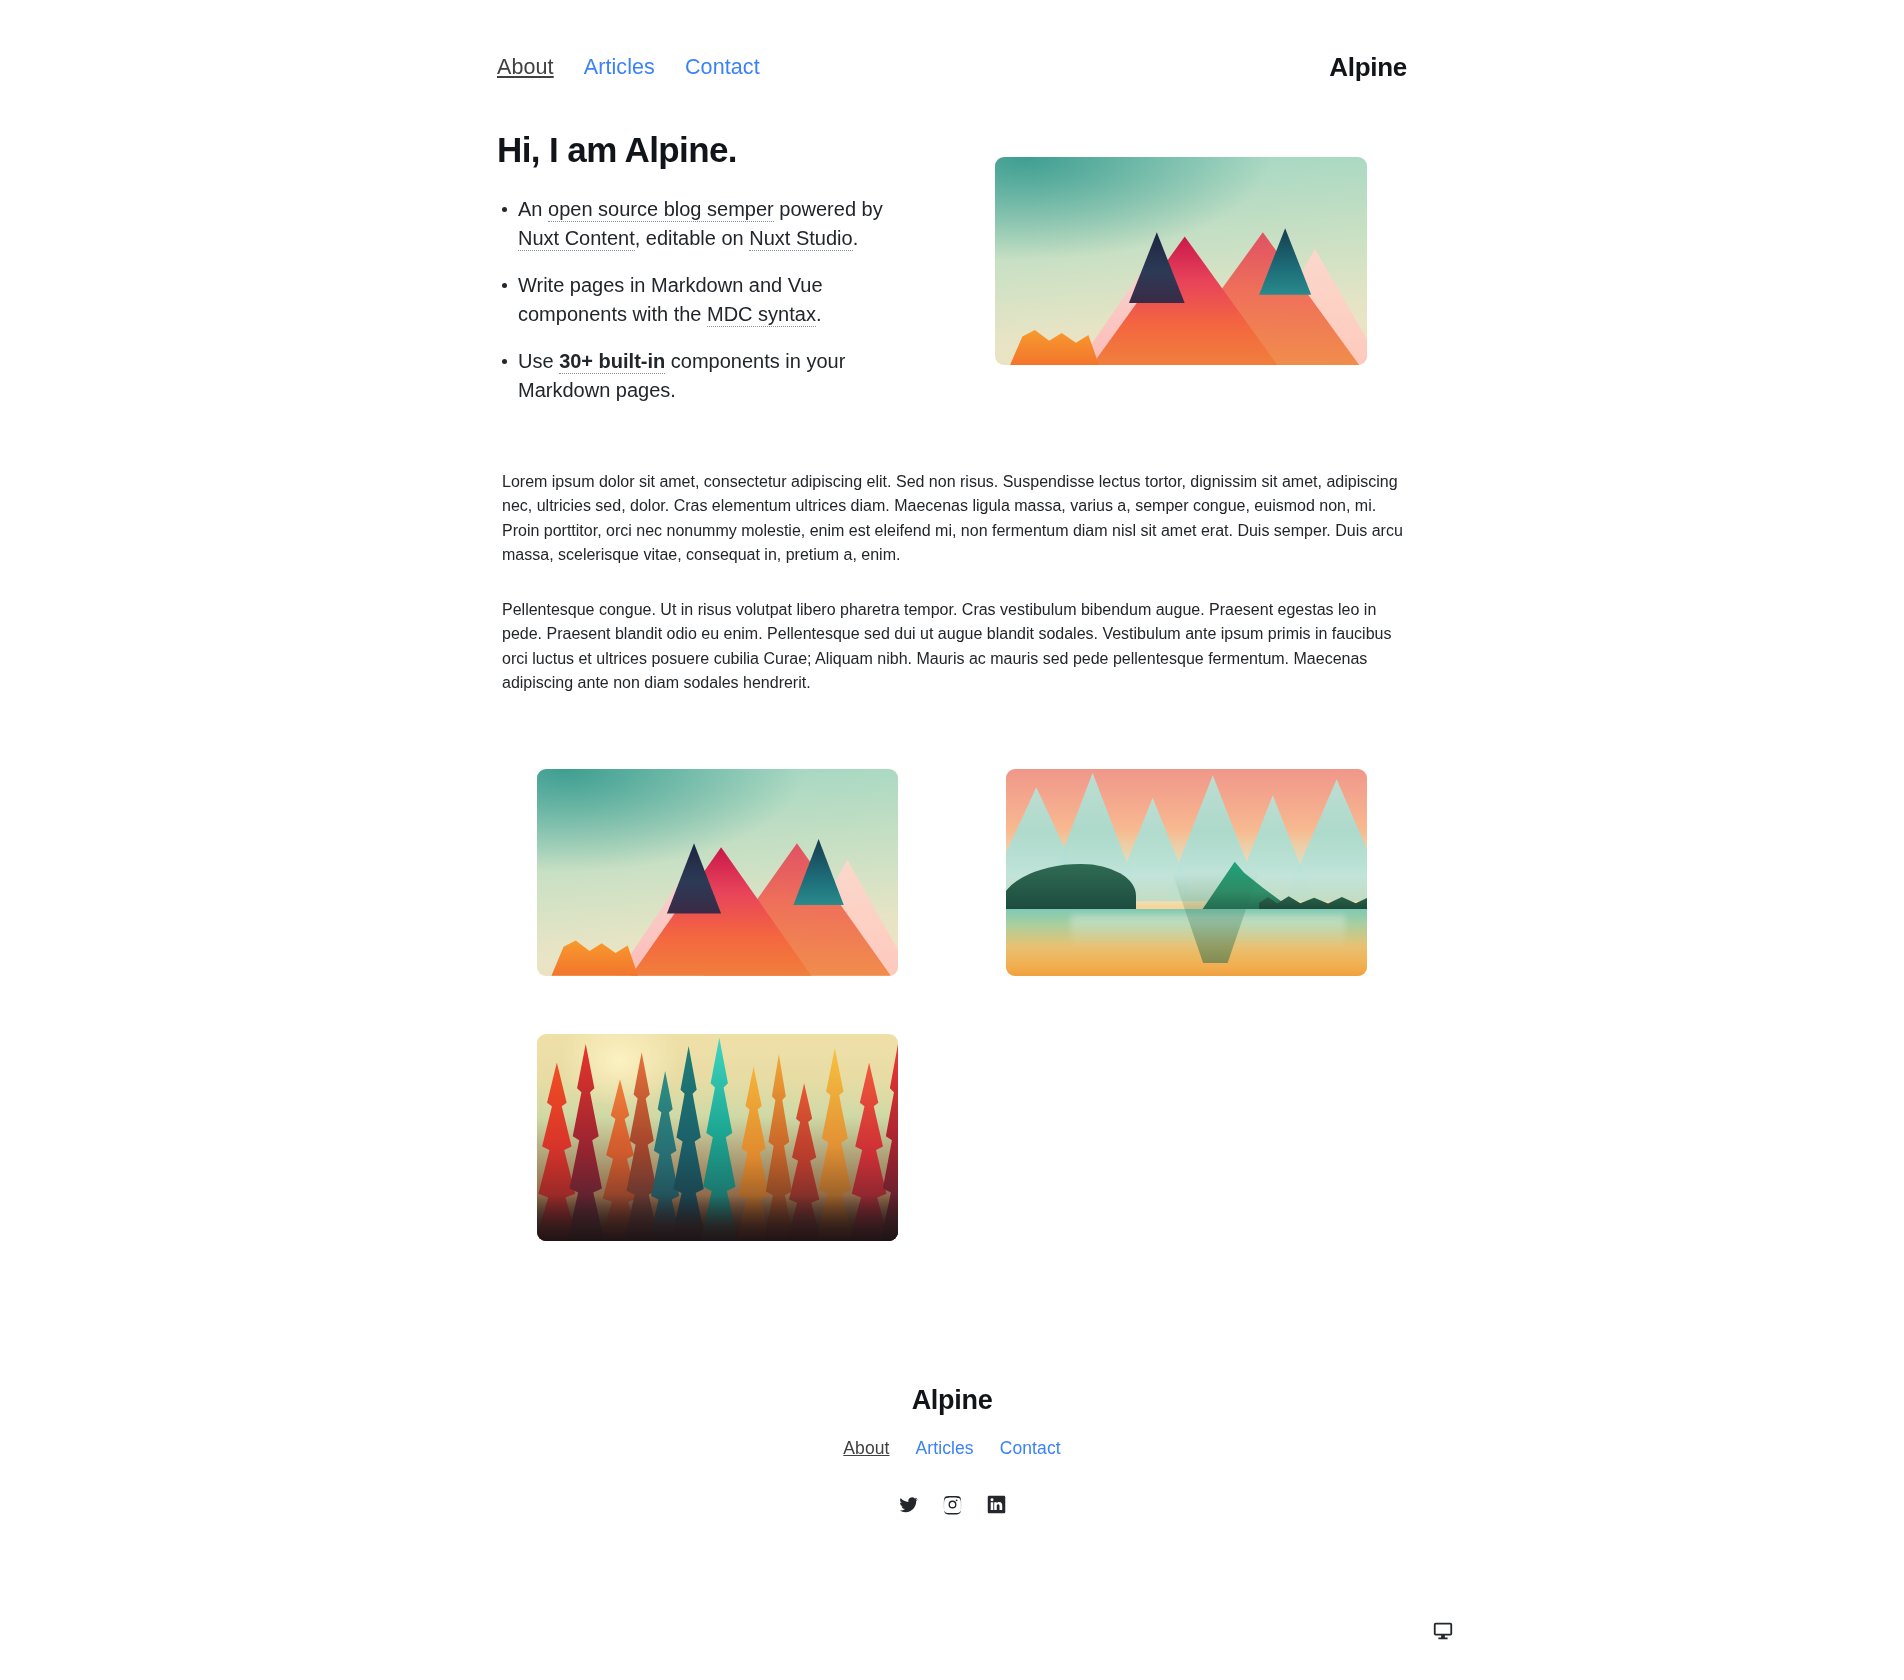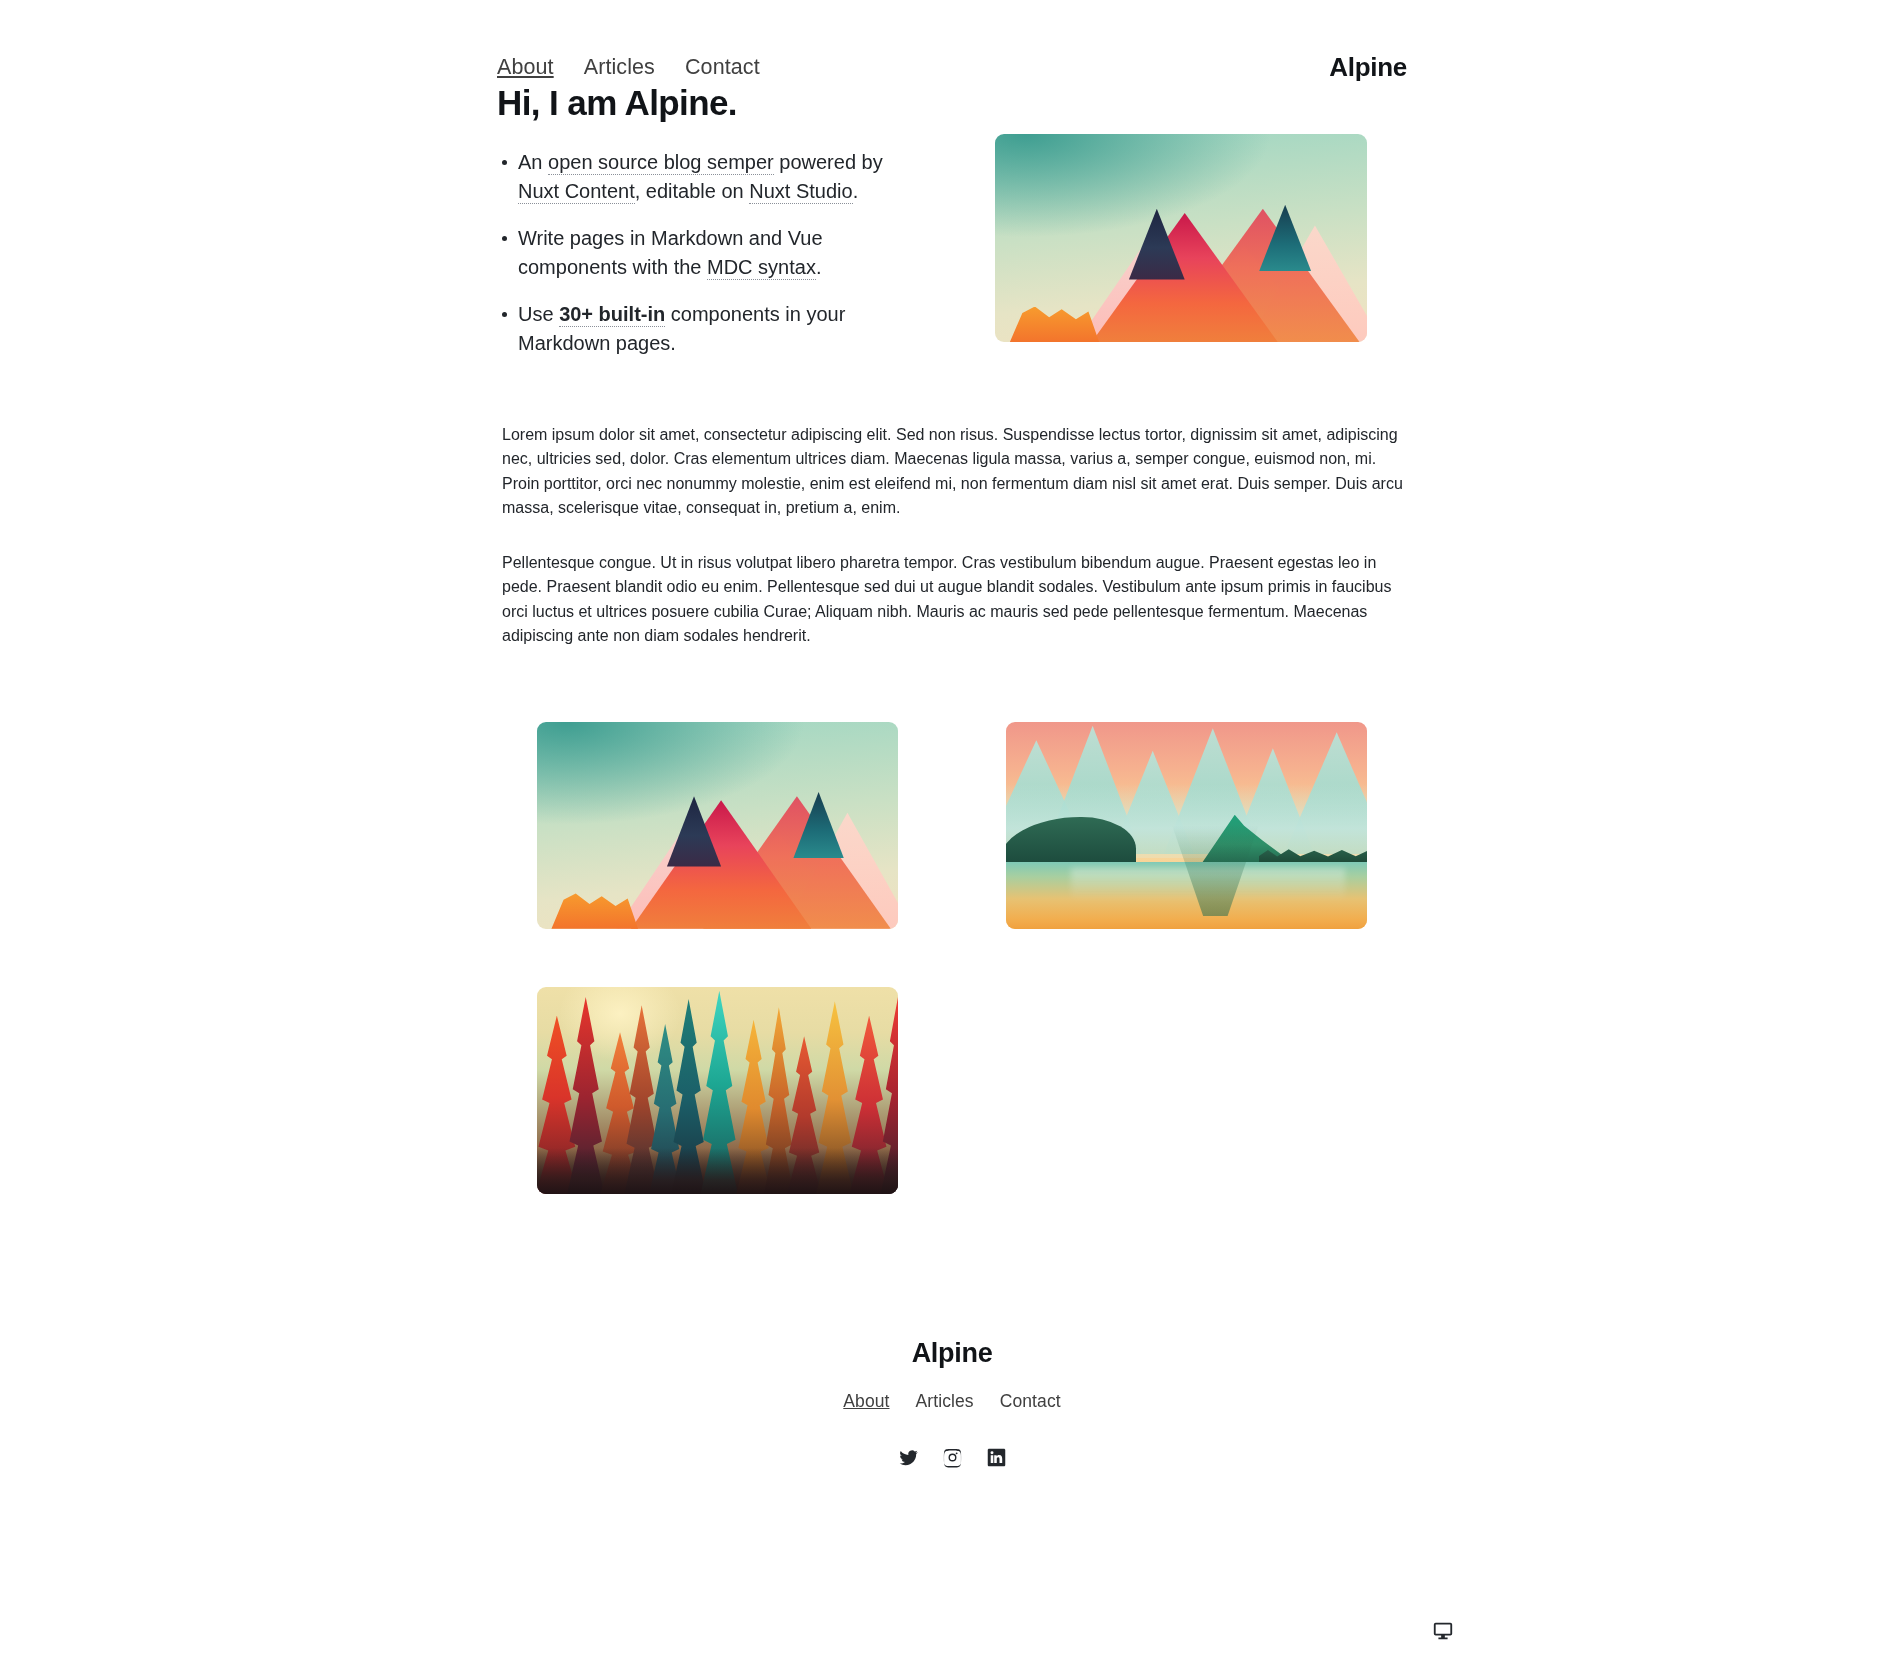--- a/index.html
+++ b/index.html
@@ -39,41 +39,42 @@
     justify-content: space-between;
   }
   .nav-main {
     display: flex;
     align-items: center;
     gap: 30px;
   }
   .nav-link {
     font-size: 21.5px;
     line-height: 1.2;
-    color: #404040;
+    color: #3b82f6;
     text-decoration: none;
     cursor: pointer;
     letter-spacing: 0.1px;
   }
   .nav-link.is-active { color: #404040; text-decoration: underline; }
 
   .brand {
     font-size: 26px;
     font-weight: 700;
     letter-spacing: -0.3px;
     color: #111418;
     cursor: pointer;
     text-decoration: none;
   }
 
   
   .hero {
     display: flex;
-    align-items: flex-end;
+    align-items: center;
     gap: 28px;
+    margin-top: 47px;
   }
   .hero-text { width: 430px; flex: 0 0 430px; }
 
   .hero-title {
     margin: 0 0 25px 0;
     font-size: 35px;
     line-height: 1.14;
     font-weight: 700;
     letter-spacing: -0.6px;
     color: #111418;

